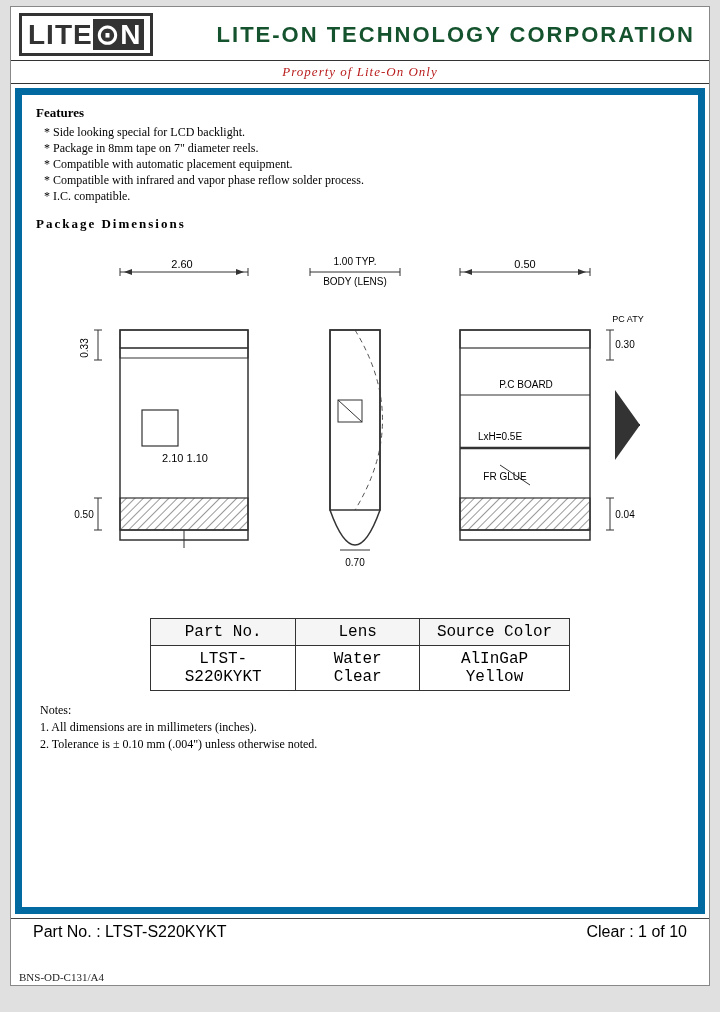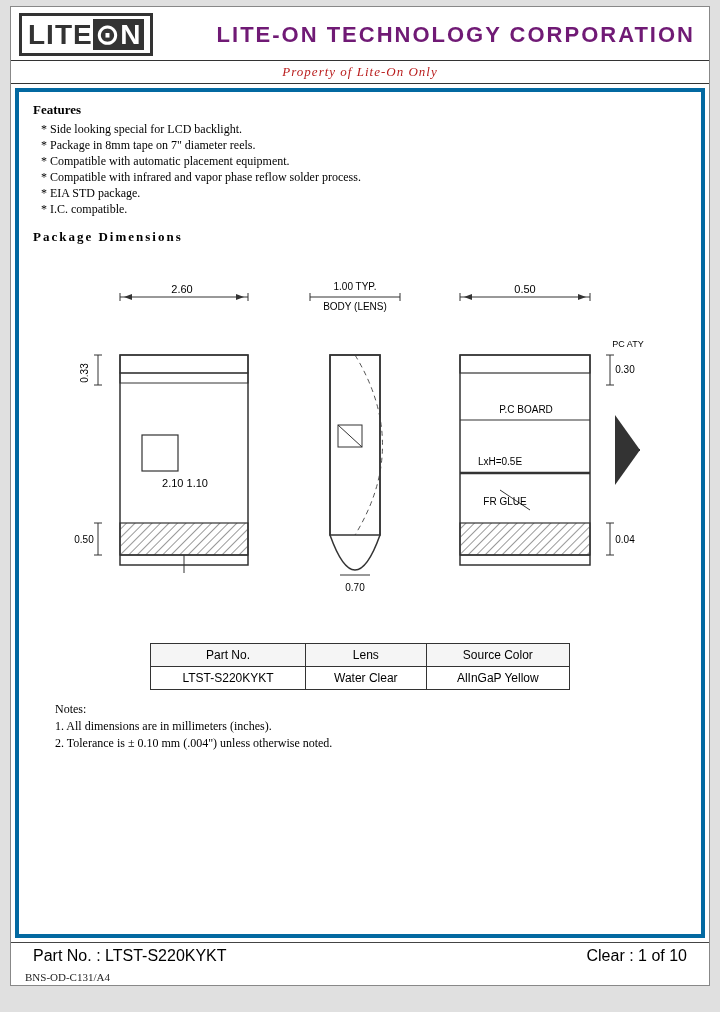--- a/index.html
+++ b/index.html
@@ -40,57 +40,57 @@
     .logo .on-box {
       background: #333;
       color: #fff;
       padding: 0 3px;
     }
     .company-name {
       font-size: 22px;
       font-weight: bold;
       font-family: Arial, sans-serif;
       letter-spacing: 2px;
-      color: #701a75;
+      color: #14532d;
       text-align: right;
     }
     .subtitle {
       text-align: center;
       font-size: 13px;
       font-style: italic;
       letter-spacing: 1px;
       padding: 3px 0;
       border-bottom: 1px solid #333;
       color: #b91c1c;
     }
     
     .main-content {
       flex: 1;
-      border: 4px solid #0369a1;
+      border: 7px solid #0369a1;
       margin: 4px;
       padding: 10px 14px;
     }
     .features-title {
       font-weight: bold;
       font-size: 13px;
       margin-bottom: 4px;
     }
     .features-list {
       list-style: none;
       margin-left: 8px;
       margin-bottom: 12px;
     }
     .features-list li {
       margin-bottom: 1px;
       font-size: 12px;
     }
     .pkg-dim-title {
       font-weight: bold;
       font-size: 13px;
-      margin-bottom: 20px;
+      margin-bottom: 8px;
       letter-spacing: 2px;
     }
     
     .diagram-area {
       width: 100%;
       display: flex;
       justify-content: center;
       margin-bottom: 18px;
     }
     svg.diagram {
@@ -100,50 +100,51 @@
     
     .part-table {
       margin: 10px auto;
       border-collapse: collapse;
       width: 420px;
     }
     .part-table th, .part-table td {
       border: 1px solid #333;
       padding: 4px 16px;
       text-align: center;
-      font-size: 12px;
-      font-family: Liberation Sans, sans-serif;
+      font-size: 16px;
+      font-family: Liberation Mono, monospace;
     }
     .part-table th {
       background: #f5f5f5;
       font-weight: normal;
     }
     
     .notes {
       margin-top: 12px;
       font-size: 12px;
     }
     .notes p {
       margin-bottom: 2px;
-      margin-left: 22px;
+      margin-left: 4px;
     }
     
     .footer {
       border-top: 1px solid #444;
       display: flex;
       justify-content: space-between;
       align-items: center;
       padding: 4px 22px;
       font-size: 16px;
       font-family: Liberation Sans, sans-serif;
     }
     .footer-doc {
       font-size: 11px;
-      padding: 2px 14px;
+      padding: 2px 8px;
       color: #222;
+      margin-top: 24px;
     }
   </style>
 </head>
 <body>
 
 <div class="page">
 
   <div class="header">
     <div class="logo">
       <span class="lite">LITE</span><span class="on-box">⊙N</span>
@@ -153,21 +154,20 @@
   <div class="subtitle">Property of Lite-On Only</div>
 
   <div class="main-content">
 
     <div class="features-title">Features</div>
     <ul class="features-list">
       <li>* Side looking special for LCD backlight.</li>
       <li>* Package in 8mm tape on 7" diameter reels.</li>
       <li>* Compatible with automatic placement equipment.</li>
       <li>* Compatible with infrared and vapor phase reflow solder process.</li>
-      <li>* EIA STD package.</li>
       <li>* I.C. compatible.</li>
     </ul>
 
     <div class="pkg-dim-title">Package    Dimensions</div>
 
     <div class="diagram-area">
       <svg class="diagram" viewBox="0 0 580 360">
         <defs>
           <pattern id="hatch" patternUnits="userSpaceOnUse" width="6" height="6" patternTransform="rotate(45)">
             <line x1="0" y1="0" x2="0" y2="6" stroke="#555" stroke-width="1.2"></line>

